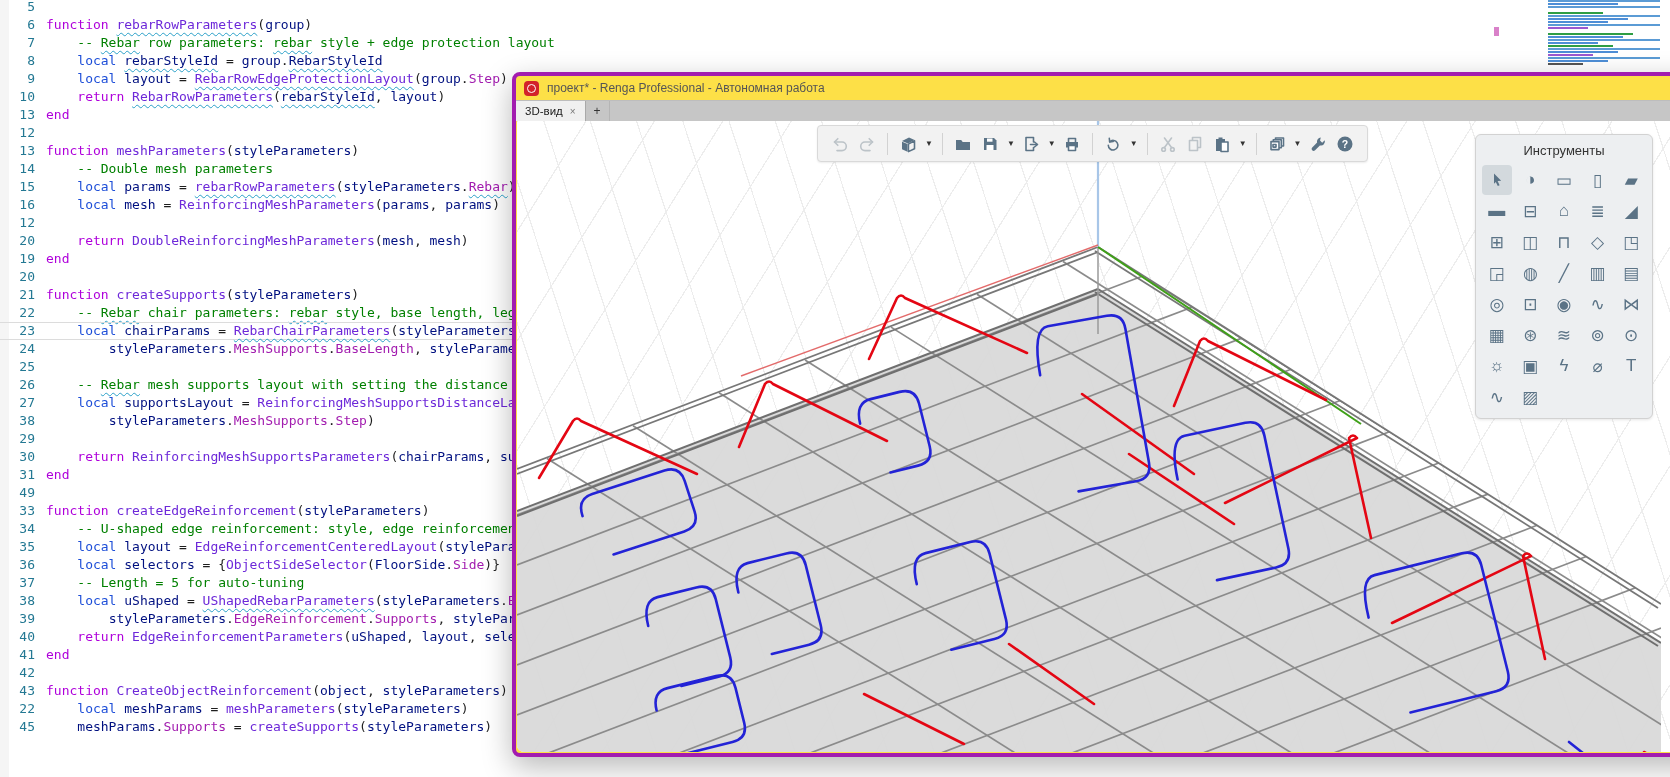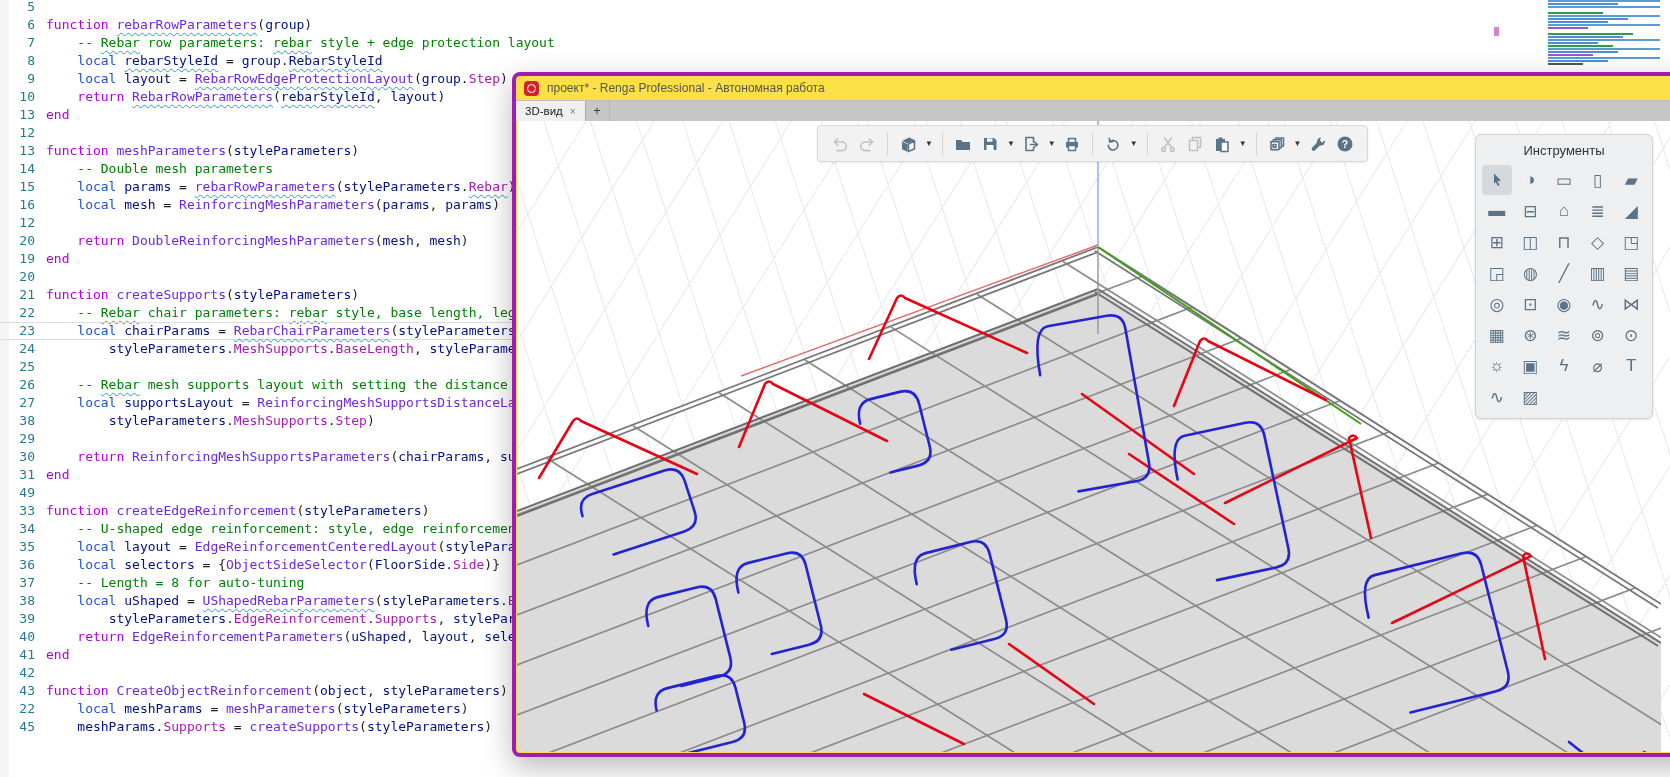--- a/index.html
+++ b/index.html
@@ -109,21 +109,21 @@
         <div class="crow"><span class="ln">27</span><span class="ctext"><span class="tk-o">    </span><span class="tk-d">local </span><span class="tk-v">supportsLayout</span><span class="tk-o"> = </span><span class="tk-f">ReinforcingMeshSupportsDistanceLayou</span></span></div>
         <div class="crow"><span class="ln">38</span><span class="ctext"><span class="tk-o">        </span><span class="tk-v">styleParameters</span><span class="tk-o">.</span><span class="tk-p">MeshSupports</span><span class="tk-o">.</span><span class="tk-p">Step</span><span class="tk-o">)</span></span></div>
         <div class="crow"><span class="ln">29</span><span class="ctext"></span></div>
         <div class="crow"><span class="ln">30</span><span class="ctext"><span class="tk-o">    </span><span class="tk-k">return </span><span class="tk-f">ReinforcingMeshSupportsParameters</span><span class="tk-o">(</span><span class="tk-v">chairParams</span><span class="tk-o">, </span><span class="tk-v">suppo</span></span></div>
         <div class="crow"><span class="ln">31</span><span class="ctext"><span class="tk-k">end</span></span></div>
         <div class="crow"><span class="ln">49</span><span class="ctext"></span></div>
         <div class="crow"><span class="ln">33</span><span class="ctext"><span class="tk-k">function </span><span class="tk-f">createEdgeReinforcement</span><span class="tk-o">(</span><span class="tk-v">styleParameters</span><span class="tk-o">)</span></span></div>
         <div class="crow"><span class="ln">34</span><span class="ctext"><span class="tk-o">    </span><span class="tk-c">-- U-shaped edge reinforcement: style, edge reinforcement s</span></span></div>
         <div class="crow"><span class="ln">35</span><span class="ctext"><span class="tk-o">    </span><span class="tk-d">local </span><span class="tk-v">layout</span><span class="tk-o"> = </span><span class="tk-f">EdgeReinforcementCenteredLayout</span><span class="tk-o">(</span><span class="tk-v">styleParamet</span></span></div>
         <div class="crow"><span class="ln">36</span><span class="ctext"><span class="tk-o">    </span><span class="tk-d">local </span><span class="tk-v">selectors</span><span class="tk-o"> = {</span><span class="tk-f">ObjectSideSelector</span><span class="tk-o">(</span><span class="tk-v">FloorSide</span><span class="tk-o">.</span><span class="tk-p">Side</span><span class="tk-o">)}</span></span></div>
-        <div class="crow"><span class="ln">37</span><span class="ctext"><span class="tk-o">    </span><span class="tk-c">-- Length = 8 for auto-tuning</span></span></div>
+        <div class="crow"><span class="ln">37</span><span class="ctext"><span class="tk-o">    </span><span class="tk-c">-- Length = 5 for auto-tuning</span></span></div>
         <div class="crow"><span class="ln">38</span><span class="ctext"><span class="tk-o">    </span><span class="tk-d">local </span><span class="tk-v">uShaped</span><span class="tk-o"> = </span><span class="tk-f wavy">UShapedRebarParameters</span><span class="tk-o">(</span><span class="tk-v">styleParameters</span><span class="tk-o">.</span><span class="tk-p">Edge</span></span></div>
         <div class="crow"><span class="ln">39</span><span class="ctext"><span class="tk-o">        </span><span class="tk-v">styleParameters</span><span class="tk-o">.</span><span class="tk-p">EdgeReinforcement</span><span class="tk-o">.</span><span class="tk-p">Supports</span><span class="tk-o">, </span><span class="tk-v">styleParam</span></span></div>
         <div class="crow"><span class="ln">40</span><span class="ctext"><span class="tk-o">    </span><span class="tk-k">return </span><span class="tk-f">EdgeReinforcementParameters</span><span class="tk-o">(</span><span class="tk-v">uShaped</span><span class="tk-o">, </span><span class="tk-v">layout</span><span class="tk-o">, </span><span class="tk-v">selecto</span></span></div>
         <div class="crow"><span class="ln">41</span><span class="ctext"><span class="tk-k">end</span></span></div>
         <div class="crow"><span class="ln">42</span><span class="ctext"></span></div>
         <div class="crow"><span class="ln">43</span><span class="ctext"><span class="tk-k">function </span><span class="tk-f">CreateObjectReinforcement</span><span class="tk-o">(</span><span class="tk-v">object</span><span class="tk-o">, </span><span class="tk-v">styleParameters</span><span class="tk-o">)</span></span></div>
         <div class="crow"><span class="ln">22</span><span class="ctext"><span class="tk-o">    </span><span class="tk-d">local </span><span class="tk-v">meshParams</span><span class="tk-o"> = </span><span class="tk-f">meshParameters</span><span class="tk-o">(</span><span class="tk-v">styleParameters</span><span class="tk-o">)</span></span></div>
         <div class="crow"><span class="ln">45</span><span class="ctext"><span class="tk-o">    </span><span class="tk-v">meshParams</span><span class="tk-o">.</span><span class="tk-p">Supports</span><span class="tk-o"> = </span><span class="tk-f">createSupports</span><span class="tk-o">(</span><span class="tk-v">styleParameters</span><span class="tk-o">)</span></span></div>
       </div>
     <div id="minimap">

